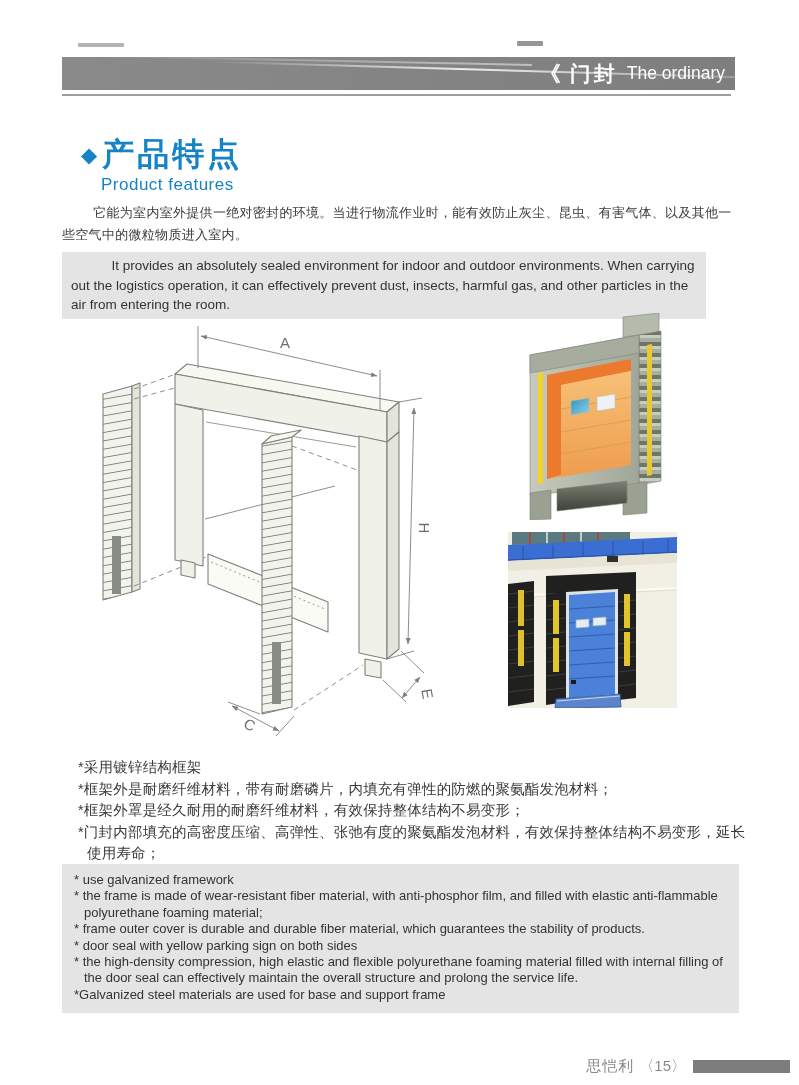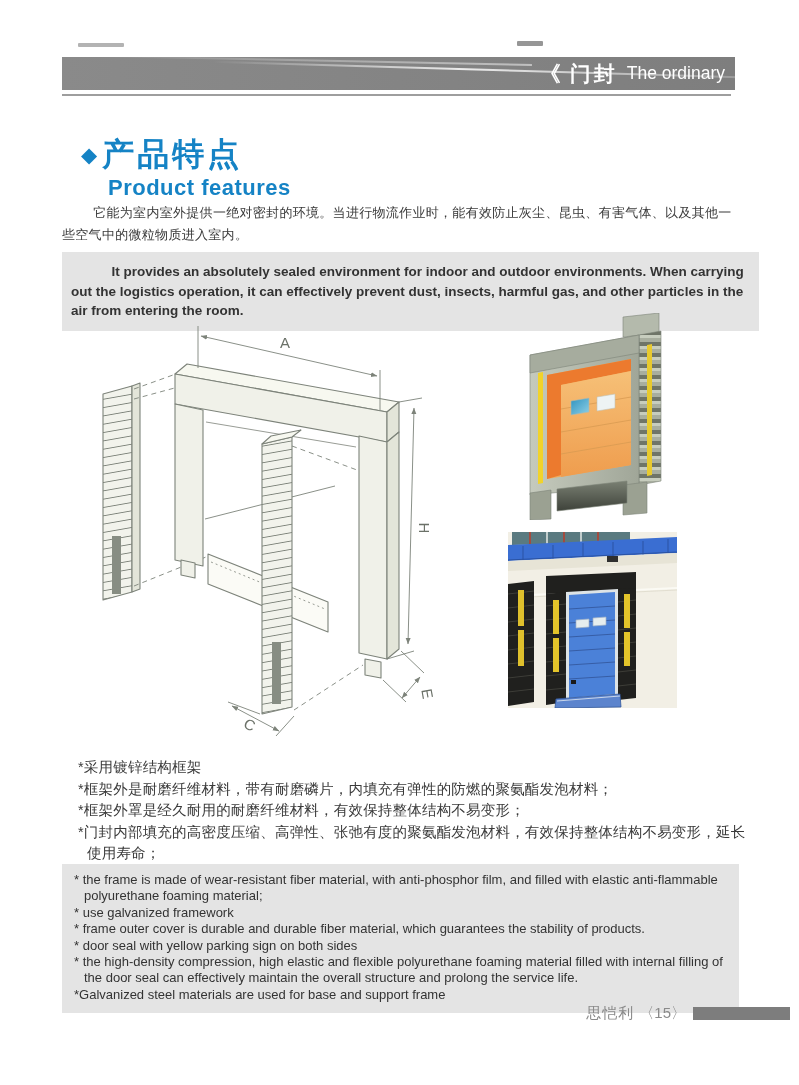--- a/index.html
+++ b/index.html
@@ -27,46 +27,46 @@
   .topbar .chev{font-size:21px;font-weight:bold;line-height:1;}
   .topbar .t-cn{font-size:21px;font-weight:bold;letter-spacing:3px;line-height:1;}
   .topbar .t-en{font-size:17.5px;line-height:1;}
   .topbar-underline{position:absolute;left:62px;top:94px;width:669px;height:2px;background:#9e9e9e;}
 
   
   .title-block{position:absolute;left:81px;top:137px;color:#1583c5;}
   .title-row{display:flex;align-items:center;gap:5px;}
   .title-row .diamond{font-size:21px;line-height:1;}
   .title-row h1{margin:0;font-size:32px;font-weight:bold;letter-spacing:3px;line-height:1.1;}
-  .title-block h2{margin:3px 0 0 27px;font-size:22px;font-weight:700;letter-spacing:.5px;}
+  .title-block h2{margin:3px 0 0 20px;font-size:17px;font-weight:400;letter-spacing:.5px;}
 
   
   .intro-cn{position:absolute;left:62px;top:202px;width:677px;margin:0;
     font-size:13px;line-height:22px;text-indent:2.4em;letter-spacing:.3px;}
   .gray-box{background:#e4e4e4;box-sizing:border-box;}
-  .intro-en{position:absolute;left:62px;top:252px;width:697px;min-height:50px;padding:10px 9px;font-weight:bold;}
+  .intro-en{position:absolute;left:62px;top:252px;width:644px;min-height:50px;padding:4px 9px;}
   .intro-en p{margin:0;font-size:13.5px;line-height:19.5px;text-indent:3em;color:#333;}
 
   
   .diagram{position:absolute;left:70px;top:314px;}
   .photo1{position:absolute;left:527px;top:313px;}
   .photo2{position:absolute;left:508px;top:532px;}
 
   
   .features-cn{position:absolute;left:62px;top:741px;width:682px;margin:16px;padding:0;list-style:none;
     font-size:14.5px;line-height:21.5px;letter-spacing:.2px;}
   .features-cn li{padding-left:9px;text-indent:-9px;}
 
   
   .features-en-box{position:absolute;left:62px;top:864px;width:677px;padding:8px 10px 10px 12px;}
   .features-en-box ul{margin:0;padding:0;list-style:none;font-size:13px;line-height:16.4px;color:#333;}
   .features-en-box li{padding-left:10px;text-indent:-10px;}
 
   
-  .page-footer{position:absolute;left:0;top:1004px;width:799px;height:18px;
+  .page-footer{position:absolute;left:0;top:1057px;width:799px;height:18px;
     display:flex;align-items:center;justify-content:flex-end;font-size:15px;color:#8a8a8a;}
   .page-footer .brand{margin-right:5px;letter-spacing:1px;}
   .footer-bar{width:97px;height:13px;background:#7d7d7d;margin-left:7px;margin-right:9px;}
 </style>
 </head>
 <body>
 
 <div class="page">
 
   <div class="scan-mark m1"></div>
@@ -308,22 +308,22 @@
     <li>*采用镀锌结构框架</li>
     <li>*框架外是耐磨纤维材料，带有耐磨磷片，内填充有弹性的防燃的聚氨酯发泡材料；</li>
     <li>*框架外罩是经久耐用的耐磨纤维材料，有效保持整体结构不易变形；</li>
     <li>*门封内部填充的高密度压缩、高弹性、张弛有度的聚氨酯发泡材料，有效保持整体结构不易变形，延长使用寿命；</li>
     <li>*门封两侧带有黄色泊车示意条</li>
     <li>*底座、支撑架都采用镀锌钢材料</li>
   </ul>
 
   <div class="gray-box features-en-box">
     <ul>
+      <li>* use galvanized framework</li>
       <li>* the frame is made of wear-resistant fiber material, with anti-phosphor film, and filled with elastic anti-flammable polyurethane foaming material;</li>
-      <li>* use galvanized framework</li>
       <li>* frame outer cover is durable and durable fiber material, which guarantees the stability of products.</li>
       <li>* door seal with yellow parking sign on both sides</li>
       <li>* the high-density compression, high elastic and flexible polyurethane foaming material filled with internal filling of the door seal can effectively maintain the overall structure and prolong the service life.</li>
       <li>*Galvanized steel materials are used for base and support frame</li>
     </ul>
   </div>
 
   <footer class="page-footer">
     <span class="brand">思恺利</span>
     <span>〈15〉</span>

